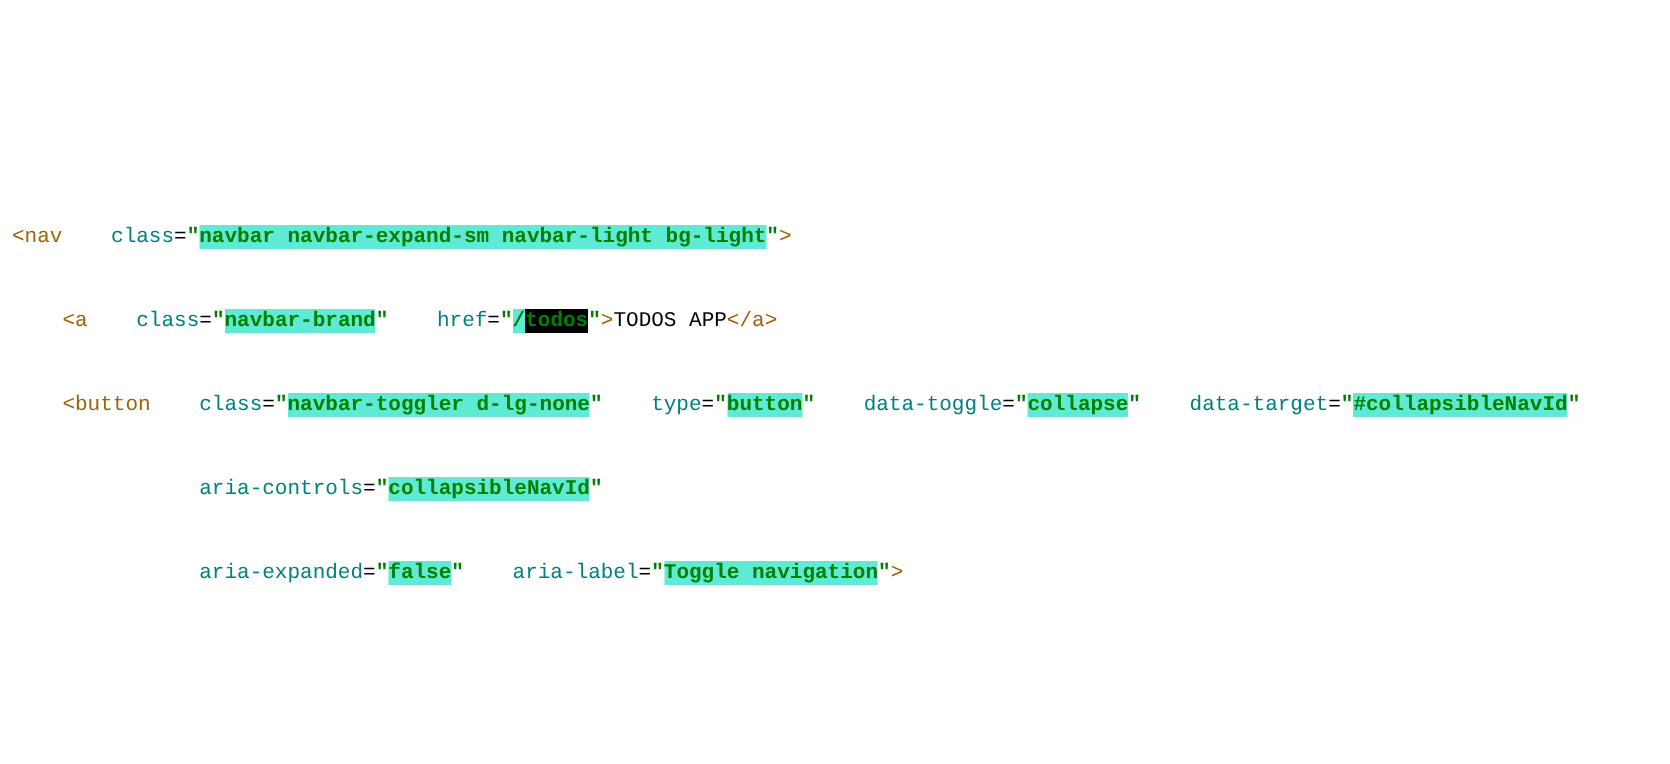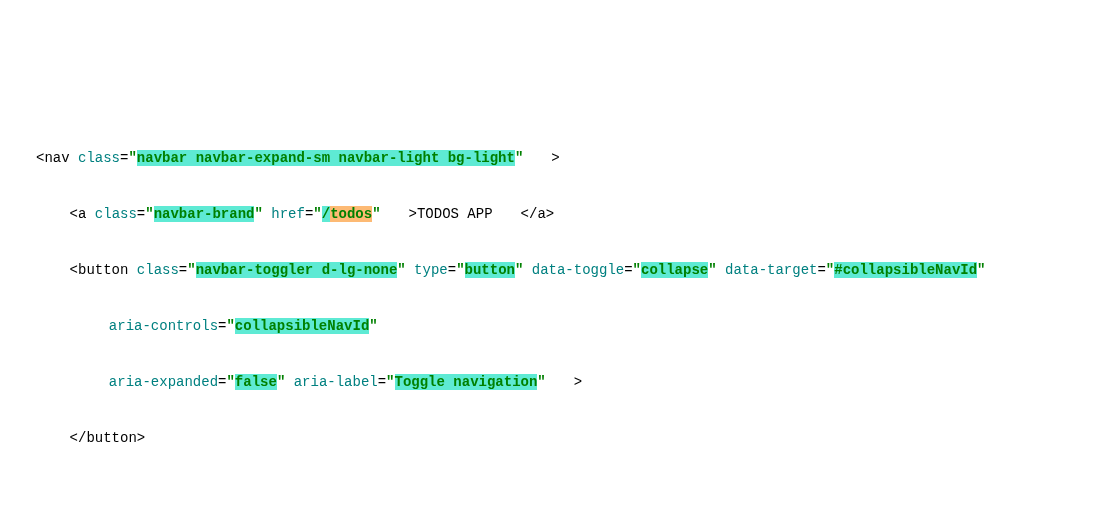--- a/index.html
+++ b/index.html
@@ -9,40 +9,39 @@
     font-size: 14px;
     line-height: 28px;
     background: #ffffff;
     color: #000000;
     white-space: pre;
     position: relative;
     width: 1113px;
     box-sizing: border-box;
   }
   .line { display: block; }
-  .tag  { color: #000000; margin-left: 28px; }            
-  .attr { color: #008080; }            
+  .tag  { color: #a16207; }            
+  .attr { color: #008080; margin-left: 24px; }            
   .eq   { color: #000000; }
   .val  { color: #008000; font-weight: bold; background: #5eead4; } 
   .valplain { color: #008000; font-weight: bold; } 
-  .hl   { background: #fdba74; }       
+  .hl   { background: #000000; }       
   .txt  { color: #000000; }
 </style>
 </head>
 <body>
 
 
 
 <div>
 <span class="line"><span class="tag">&lt;nav</span><span class="txt"> </span><span class="attr">class</span><span class="eq">=</span><span class="valplain">"</span><span class="val">navbar navbar-expand-sm navbar-light bg-light</span><span class="valplain">"</span><span class="tag">&gt;</span></span>
 <span class="line"><span>    </span><span class="tag">&lt;a</span><span class="txt"> </span><span class="attr">class</span><span class="eq">=</span><span class="valplain">"</span><span class="val">navbar-brand</span><span class="valplain">"</span><span class="txt"> </span><span class="attr">href</span><span class="eq">=</span><span class="valplain">"</span><span class="val">/</span><span class="val hl">todos</span><span class="valplain">"</span><span class="tag">&gt;</span><span class="txt">TODOS APP</span><span class="tag">&lt;/a&gt;</span></span>
 <span class="line"><span>    </span><span class="tag">&lt;button</span><span class="txt"> </span><span class="attr">class</span><span class="eq">=</span><span class="valplain">"</span><span class="val">navbar-toggler d-lg-none</span><span class="valplain">"</span><span class="txt"> </span><span class="attr">type</span><span class="eq">=</span><span class="valplain">"</span><span class="val">button</span><span class="valplain">"</span><span class="txt"> </span><span class="attr">data-toggle</span><span class="eq">=</span><span class="valplain">"</span><span class="val">collapse</span><span class="valplain">"</span><span class="txt"> </span><span class="attr">data-target</span><span class="eq">=</span><span class="valplain">"</span><span class="val">#collapsibleNavId</span><span class="valplain">"</span></span>
 <span class="line"><span>            </span><span class="attr">aria-controls</span><span class="eq">=</span><span class="valplain">"</span><span class="val">collapsibleNavId</span><span class="valplain">"</span></span>
 <span class="line"><span>            </span><span class="attr">aria-expanded</span><span class="eq">=</span><span class="valplain">"</span><span class="val">false</span><span class="valplain">"</span><span class="txt"> </span><span class="attr">aria-label</span><span class="eq">=</span><span class="valplain">"</span><span class="val">Toggle navigation</span><span class="valplain">"</span><span class="tag">&gt;</span></span>
-<span class="line"><span>    </span><span class="tag">&lt;/button&gt;</span></span>
 
 
 
 
 
 
 
 
 
 

